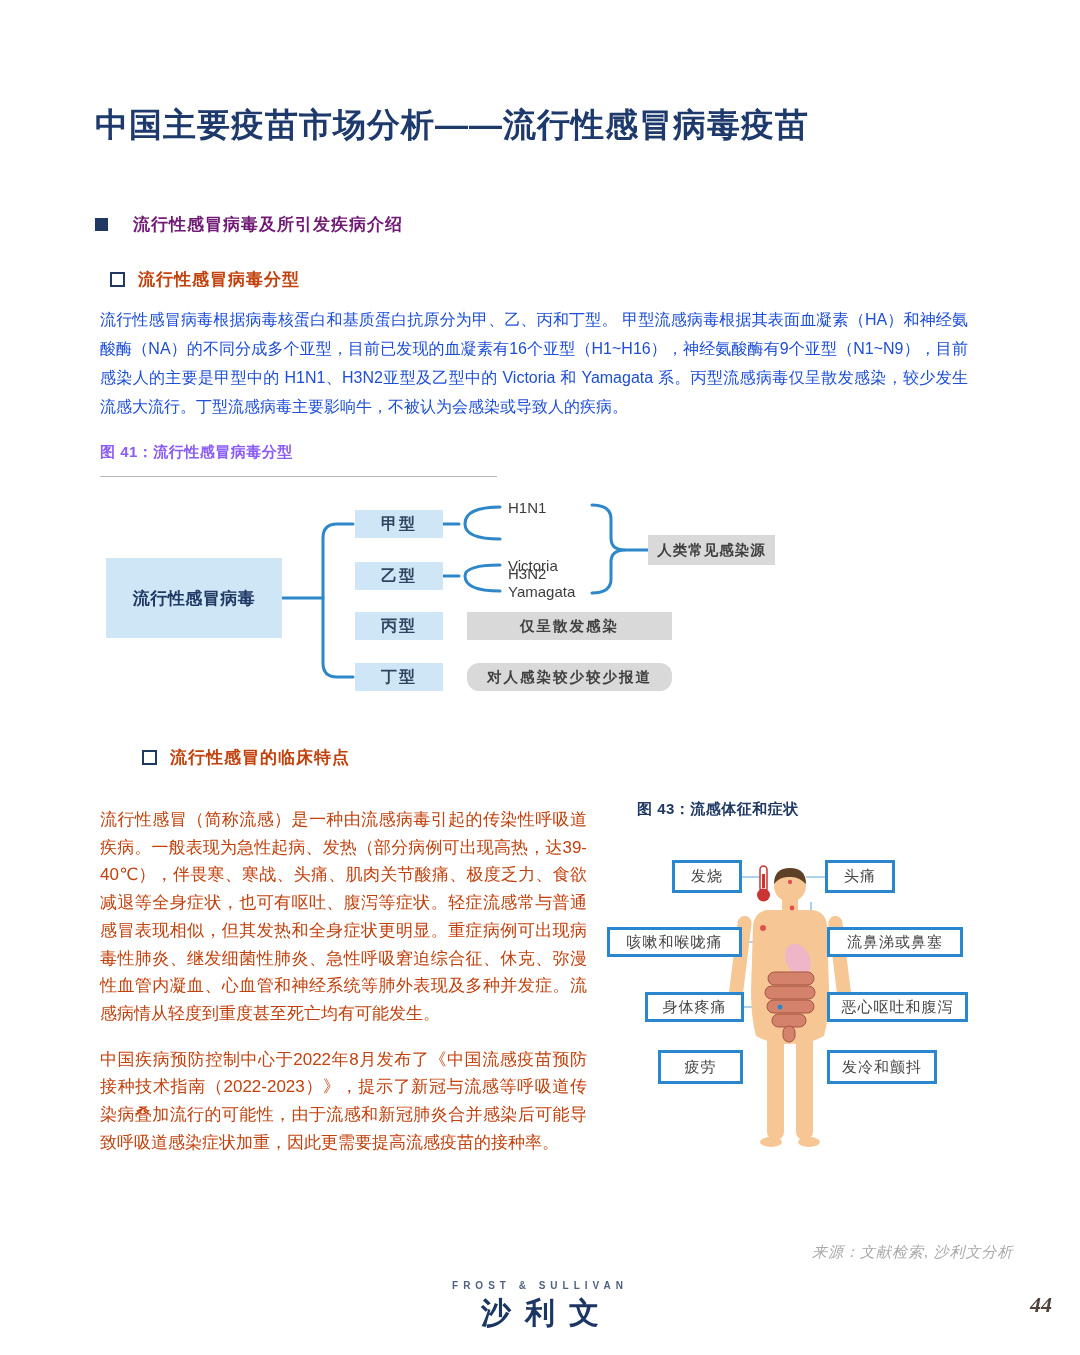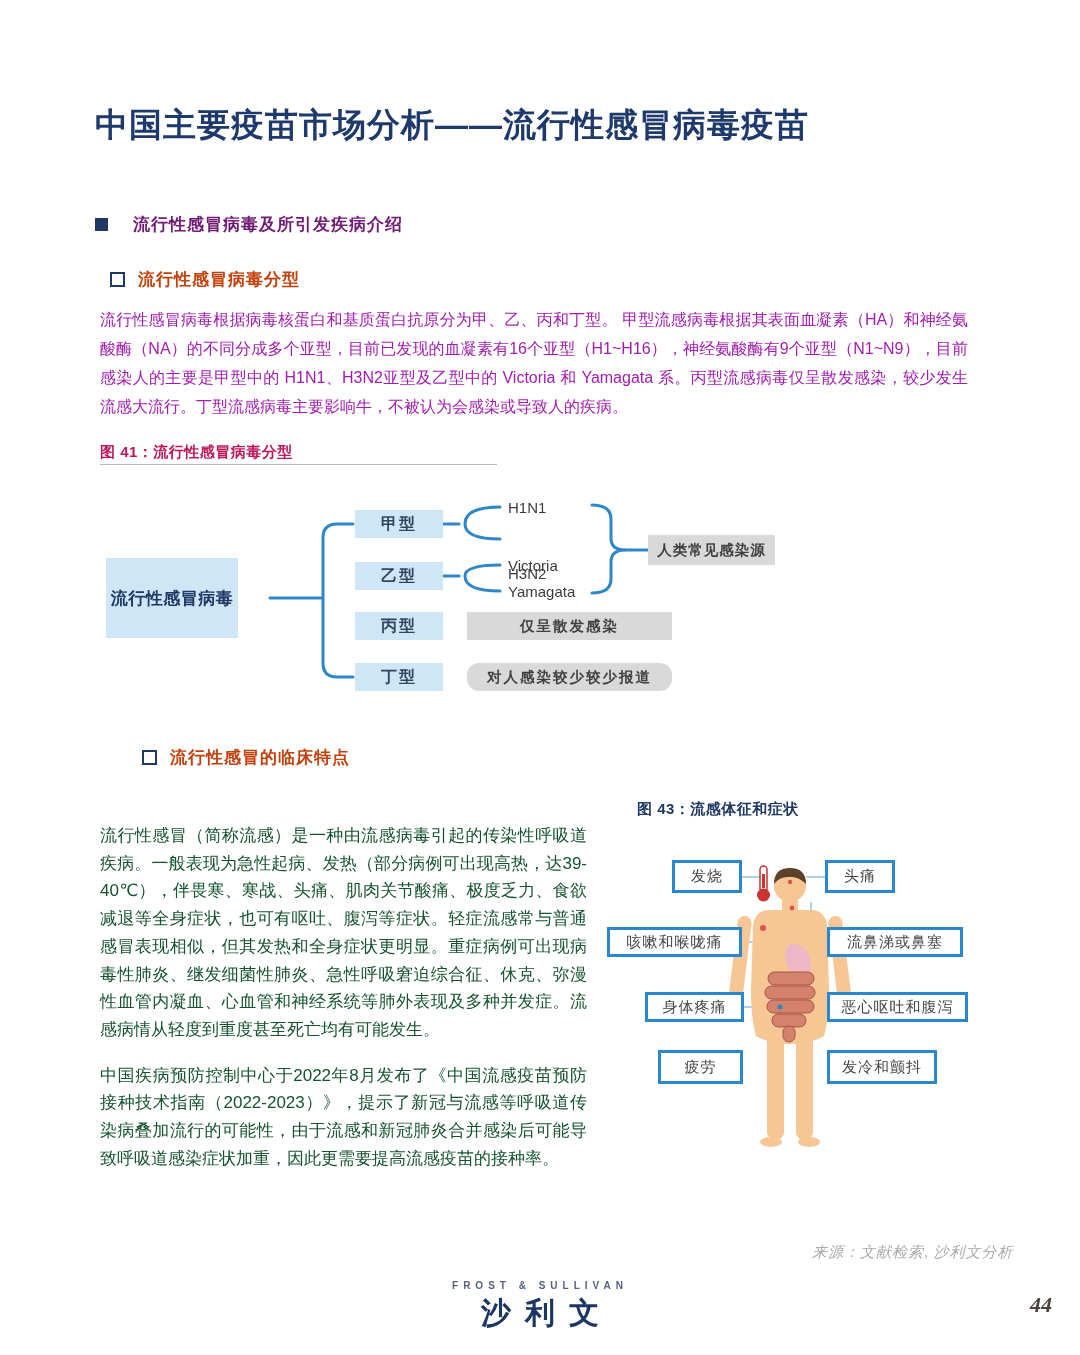--- a/index.html
+++ b/index.html
@@ -26,38 +26,38 @@
     position:absolute;left:110px;
     display:flex;align-items:center;
   }
   .subsection-header.s1{top:268px;}
   .subsection-header.s2{top:746px;padding-left:32px;}
   .bullet-hollow{width:11px;height:11px;border:2.5px solid #1f3864;margin-right:13px;flex:0 0 auto;background:#fff;}
   .subsection-label{font-size:17px;font-weight:700;color:#c2410c;letter-spacing:1px;}
   
   .para-wide{
     position:absolute;left:100px;top:305px;width:868px;
-    font-size:16px;line-height:1.82;color:#a21caf;text-align:justify;
+    font-size:16px;line-height:1.82;color:#1d4ed8;text-align:justify;
   }
   .col-left{
     position:absolute;left:100px;top:806px;width:487px;
-    font-size:17px;line-height:1.63;color:#14532d;text-align:justify;margin-top:16px;
+    font-size:17px;line-height:1.63;color:#c2410c;text-align:justify;
   }
   .col-left p{margin:0 0 18px 0;}
   
   .fig41-caption{
     position:absolute;left:100px;top:443px;width:397px;
-    font-size:15px;font-weight:700;color:#be185d;
-    padding-bottom:2px;border-bottom:1.5px solid #b9b9b9;letter-spacing:0.5px;
+    font-size:15px;font-weight:700;color:#8b5cf6;
+    padding-bottom:14px;border-bottom:1.5px solid #b9b9b9;letter-spacing:0.5px;
   }
   .diagram{position:absolute;left:95px;top:485px;width:890px;height:230px;}
   .diag-svg{position:absolute;left:0;top:0;}
   .node{position:absolute;display:flex;align-items:center;justify-content:center;}
   .node.root{
-    left:11px;top:73px;width:132px;height:80px;background:#cfe6f7;
+    left:11px;top:73px;width:176px;height:80px;background:#cfe6f7;
     font-size:17px;font-weight:700;color:#1f3864;letter-spacing:0.5px;text-align:center;
   }
   .node.type{left:260px;width:88px;height:28px;background:#cfe6f7;font-size:16px;font-weight:600;color:#2f4660;letter-spacing:2px;}
   .node.t0{top:25px;text-align:right;} .node.t1{top:77px;} .node.t2{top:127px;} .node.t3{top:178px;}
   .subtype{position:absolute;left:413px;font-size:15px;color:#3c3c3c;font-weight:500;}
   .st0{top:14px;} .st1{top:52px;margin-top:28px;} .st2{top:72px;} .st3{top:98px;}
   .node.gray{background:#d9d9d9;color:#3f3f3f;font-weight:600;}
   .node.common{left:553px;top:50px;width:127px;height:30px;font-size:14.5px;letter-spacing:1px;}
   .node.noteC{left:372px;top:127px;width:205px;height:28px;font-size:14.5px;letter-spacing:2px;}
   .node.noteD{left:372px;top:178px;width:205px;height:28px;font-size:14.5px;letter-spacing:2px;border-radius:12px;}

